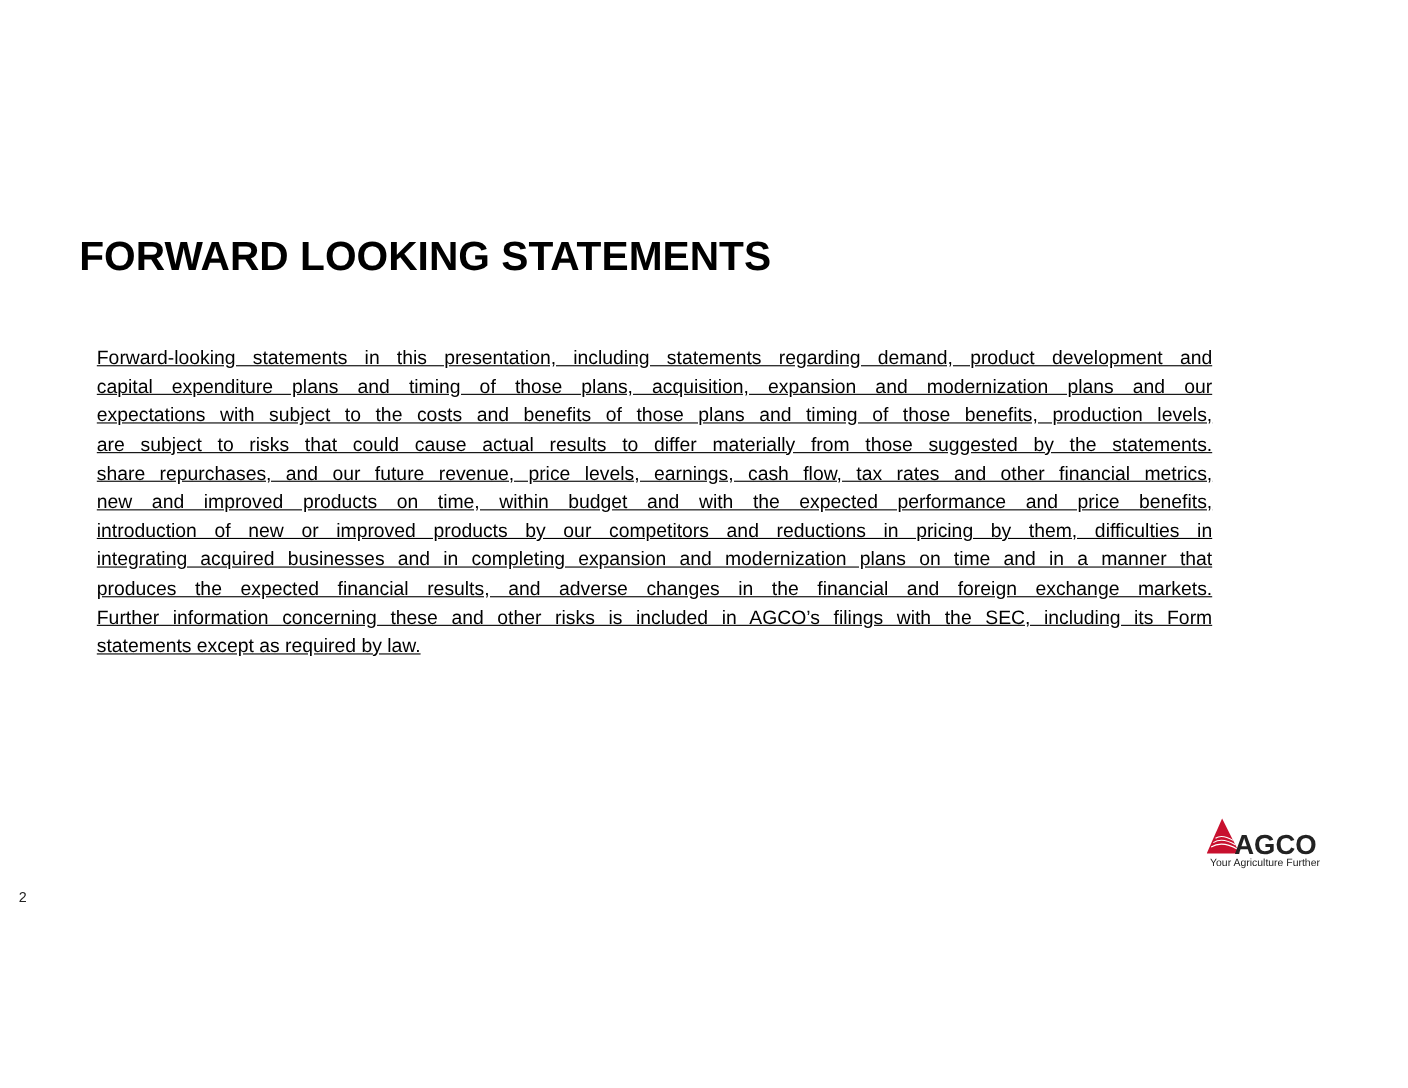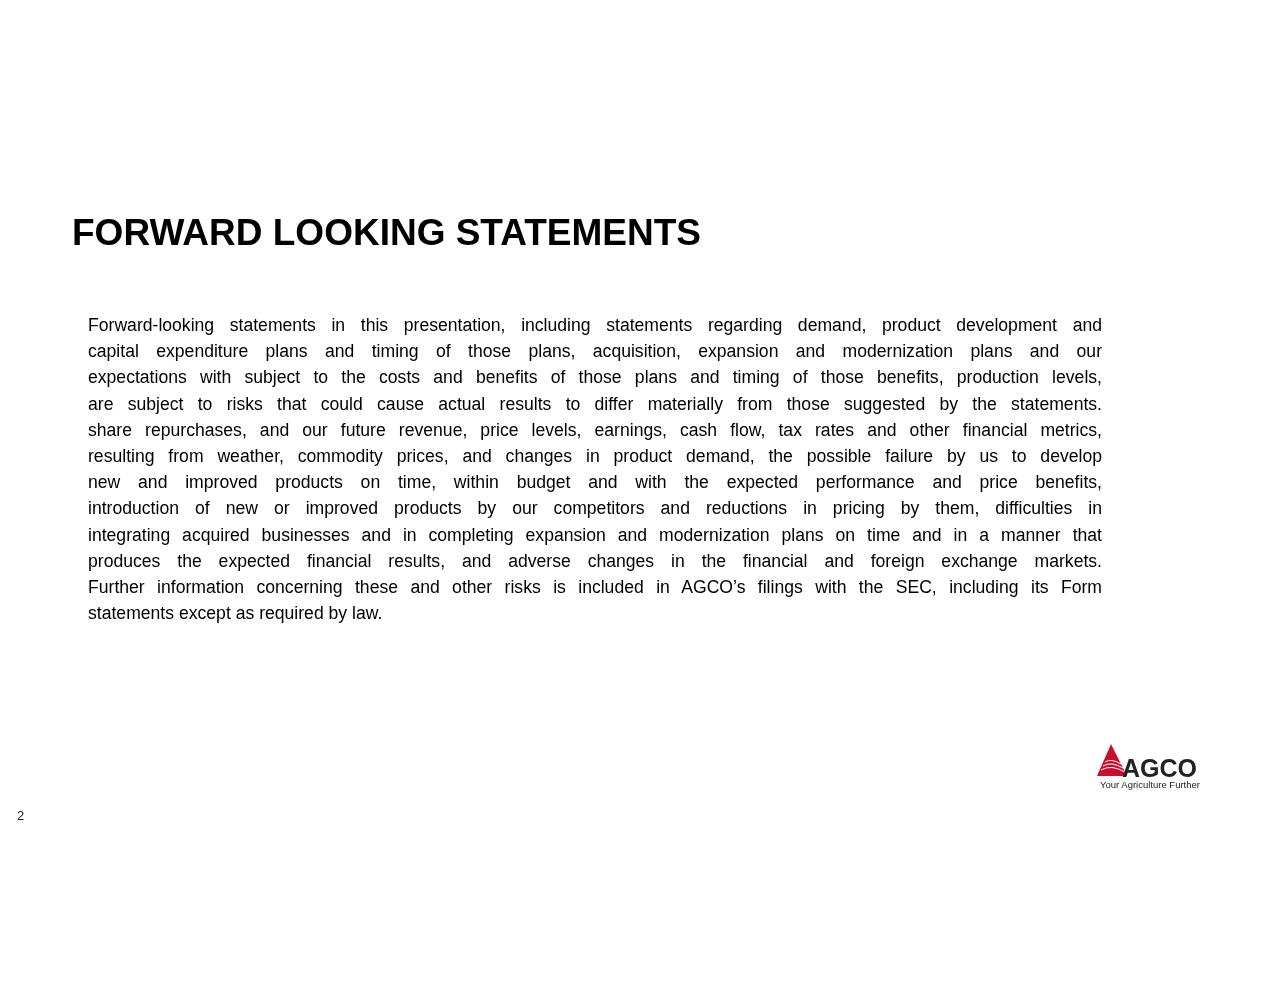--- a/index.html
+++ b/index.html
@@ -1,37 +1,36 @@
 <!DOCTYPE html>
 <html><head>
   <meta charset="utf-8">
   <style>
     html, body { margin: 0; padding: 0; background: #ffffff; }
     body { width: 1280px; height: 989px; position: relative; overflow: hidden; font-family: "Liberation Sans", sans-serif; color: #000; }
     .title { position: absolute; left: 56px; top: 193px; font-size: 37px; font-weight: bold; letter-spacing: 0px; margin: 16px; line-height: 48px; white-space: nowrap; }
-    .body-text { position: absolute; left: 88px; top: 312px; width: 1014px; }
+    .body-text { position: absolute; left: 88px; top: 312px; width: 1014px; text-decoration: underline; }
     .line { font-size: 17.6px; line-height: 26.2px; height: 26.2px; white-space: nowrap; text-align: justify; text-align-last: justify; }
     .line.last { text-align-last: left; }
     .page-num { position: absolute; left: 17px; top: 808px; font-size: 13px; color: #222; }
     .logo { position: absolute; left: 1097px; top: 742px; width: 112px; height: 50px; }
     .logo-text { position: absolute; left: 25px; top: 12px; font-size: 25px; font-weight: bold; color: #222; letter-spacing: 0px; }
     .logo-tag { position: absolute; left: 3px; top: 37px; font-size: 9.5px; color: #222; white-space: nowrap; }
   </style>
 </head>
 <body>
 
 <h1 class="title">FORWARD LOOKING STATEMENTS</h1>
 
 <div class="body-text">
   <div class="line">Forward-looking statements in this presentation, including statements regarding demand, product development and</div>
   <div class="line">capital expenditure plans and timing of those plans, acquisition, expansion and modernization plans and our</div>
   <div class="line">expectations with subject to the costs and benefits of those plans and timing of those benefits, production levels,</div>
   <div class="line">are subject to risks that could cause actual results to differ materially from those suggested by the statements.</div>
   <div class="line">share repurchases, and our future revenue, price levels, earnings, cash flow, tax rates and other financial metrics,</div>
-  <div class="line">resulting from weather, commodity prices, and changes in product demand, the possible failure by us to develop</div>
   <div class="line">new and improved products on time, within budget and with the expected performance and price benefits,</div>
   <div class="line">introduction of new or improved products by our competitors and reductions in pricing by them, difficulties in</div>
   <div class="line">integrating acquired businesses and in completing expansion and modernization plans on time and in a manner that</div>
   <div class="line">produces the expected financial results, and adverse changes in the financial and foreign exchange markets.</div>
   <div class="line">Further information concerning these and other risks is included in AGCO’s filings with the SEC, including its Form</div>
   <div class="line last">statements except as required by law.</div>
 </div>
 
 <div class="page-num">2</div>
 

